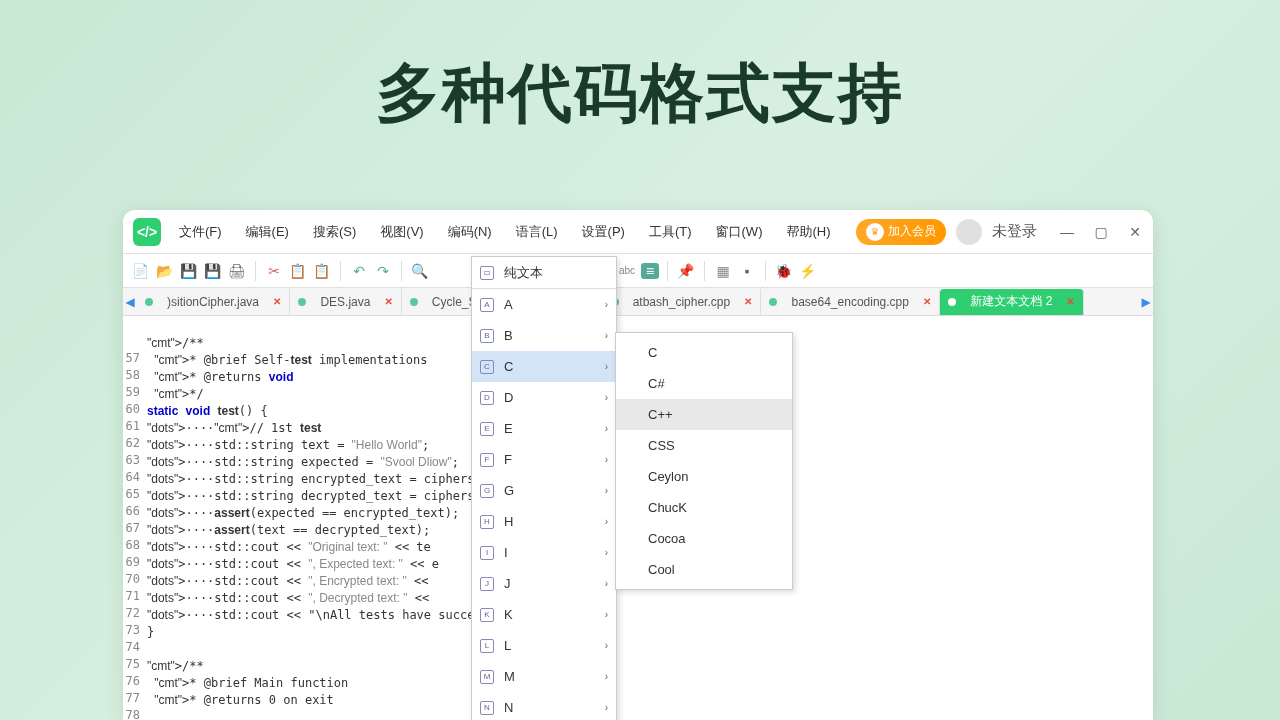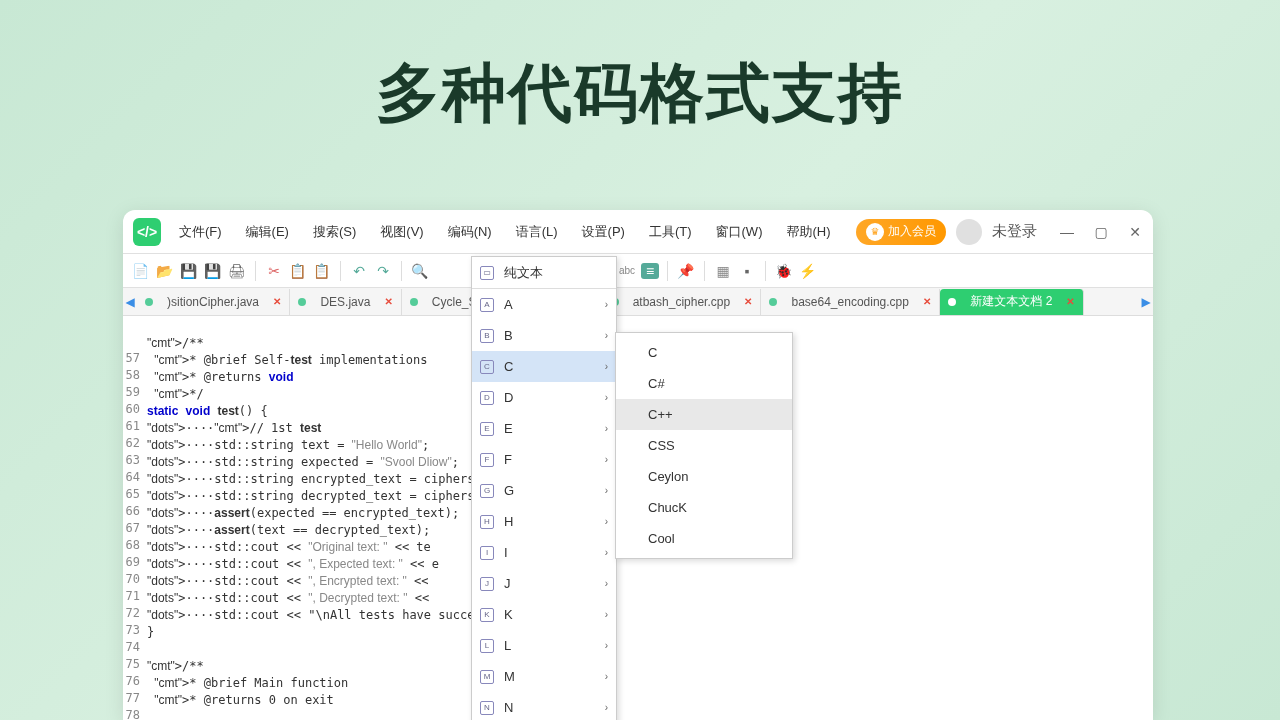--- a/index.html
+++ b/index.html
@@ -280,15 +280,16 @@
       </div>
   </div>
 
   <div class="submenu" id="submenu">
       <div class="sm-item">C</div>
       <div class="sm-item">C#</div>
       <div class="sm-item highlighted">C++</div>
       <div class="sm-item">CSS</div>
       <div class="sm-item">Ceylon</div>
       <div class="sm-item">ChucK</div>
+      <div class="sm-item">Cocoa</div>
       <div class="sm-item">Cool</div>
     </div>
 </div>
 
 </body></html>

